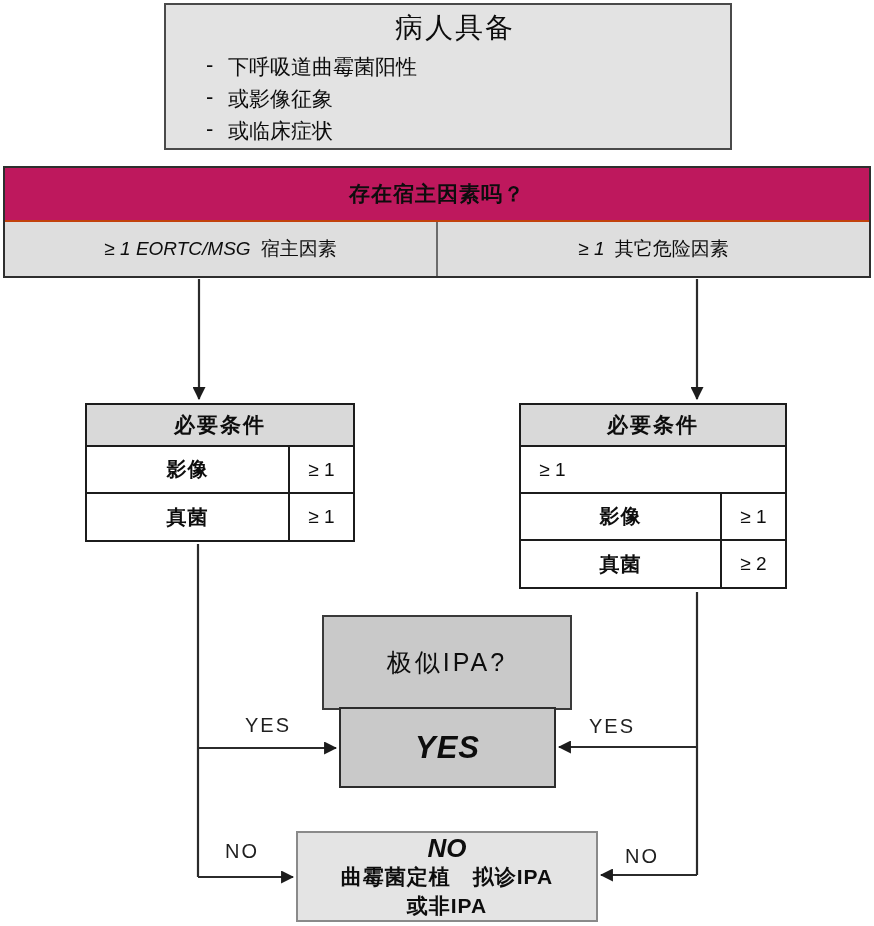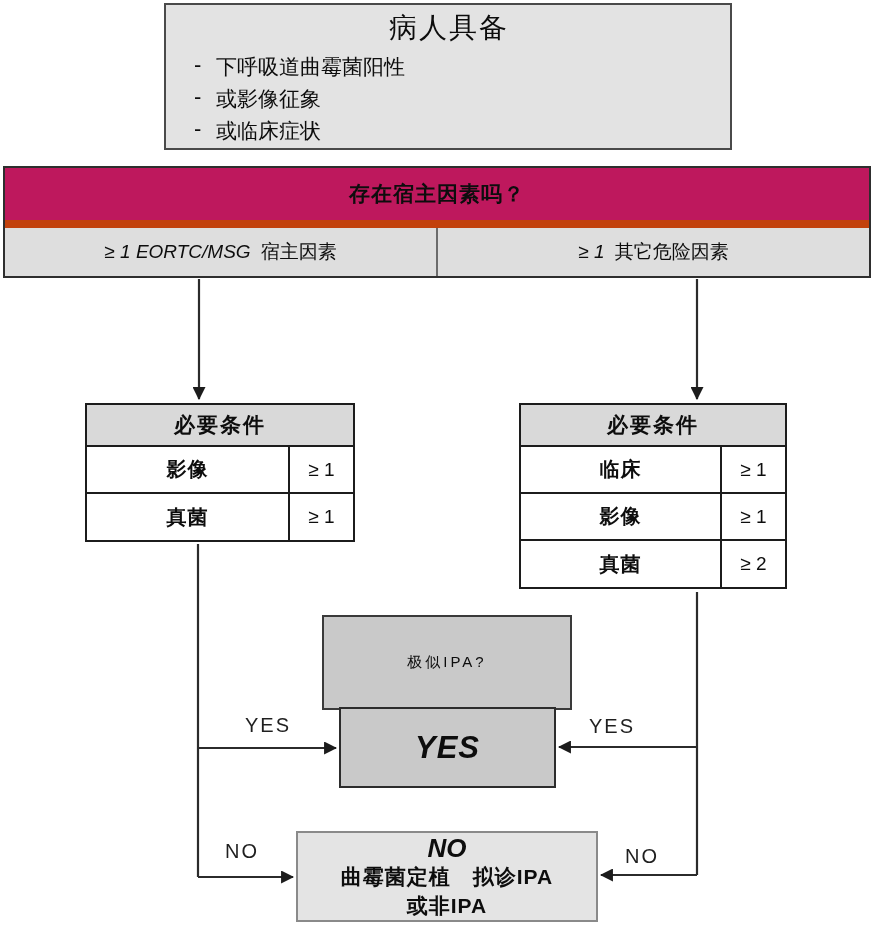--- a/index.html
+++ b/index.html
@@ -10,32 +10,32 @@
     --no_gray:#e4e4e4;
     --line:#2b2b2b;
   }
   *{box-sizing:border-box;margin:0;padding:0;}
   html,body{background:#ffffff;}
   body{font-family:"Liberation Sans","DejaVu Sans",sans-serif;color:#0d0d0d;}
   .canvas{position:relative;width:874px;height:926px;background:#ffffff;overflow:hidden;}
 
   
   .patient-box{position:absolute;left:164px;top:3px;width:568px;height:147px;
-    background:var(--box_gray);border:2px solid #4a4a4a;padding:4px 0 0 2px;}
+    background:var(--box_gray);border:2px solid #4a4a4a;padding:4px 0 0 14px;}
   .patient-title{text-align:center;font-size:28px;letter-spacing:2px;}
   .bullets{margin-top:4px;padding-left:26px;}
   .bullet{display:flex;align-items:flex-start;font-size:21px;line-height:32px;}
   .bullet .dash{width:22px;font-size:22px;line-height:28px;}
 
   
   .host-box{position:absolute;left:3px;top:166px;width:868px;height:112px;
     background:#be185d;border:2px solid #2e2e2e;}
   .host-question{height:52px;display:flex;align-items:center;justify-content:center;
     font-size:21px;font-weight:bold;letter-spacing:1px;}
-  .host-cells{display:flex;height:56px;border-top:8px solid #c2410c;}
+  .host-cells{display:flex;height:56px;border-top:2px solid #c2410c;}
   .host-cell{flex:1;background:var(--cell_gray);display:flex;align-items:center;
     justify-content:center;font-size:19px;}
   .host-cell.left{border-right:2px solid #6b6b6b;}
   .host-cell .crit{font-style:italic;margin-right:10px;}
 
   
   .crit-table{position:absolute;background:#ffffff;border:2px solid #1c1c1c;}
   .crit-table.left{left:85px;top:403px;width:270px;}
   .crit-table.right{left:519px;top:403px;width:268px;}
   .crit-header{height:42px;background:var(--header_gray);border-bottom:2px solid #1c1c1c;
@@ -43,21 +43,21 @@
     font-size:21px;letter-spacing:2px;text-align:center;}
   .crit-row{display:flex;height:47px;border-bottom:2px solid #1c1c1c;}
   .crit-row:last-child{border-bottom:none;height:46px;}
   .crit-label{flex:1;display:flex;align-items:center;justify-content:center;
     font-weight:bold;font-size:20px;border-right:2px solid #1c1c1c;letter-spacing:1px;}
   .crit-value{width:63px;display:flex;align-items:center;justify-content:center;font-size:19px;}
 
   
   .likely-box{position:absolute;left:322px;top:615px;width:250px;height:95px;
     background:var(--mid_gray);border:2px solid #3a3a3a;display:flex;align-items:center;
-    justify-content:center;font-size:15px;letter-spacing:3px;}
+    justify-content:center;font-size:25px;letter-spacing:3px;}
   .yes-box{position:absolute;left:339px;top:707px;width:217px;height:81px;
     background:var(--mid_gray);border:2px solid #2c2c2c;display:flex;align-items:center;
     justify-content:center;font-size:31px;font-weight:bold;font-style:italic;letter-spacing:1px;}
   .no-box{position:absolute;left:296px;top:831px;width:302px;height:91px;
     background:var(--no_gray);border:2px solid #8a8a8a;display:flex;flex-direction:column;
     align-items:center;justify-content:center;text-align:center;}
   .no-box .no-title{font-size:26px;font-weight:bold;font-style:italic;line-height:28px;}
   .no-box .no-line{font-size:21px;font-weight:bold;line-height:29px;letter-spacing:1px;}
 
   
@@ -114,21 +114,20 @@
     </div>
     <div class="crit-row">
       <div class="crit-label">真菌</div>
       <div class="crit-value">≥ 1</div>
     </div>
   </div>
 
   <div class="crit-table right">
     <div class="crit-header">必要条件</div>
     <div class="crit-row">
-      <div class="crit-label">临床</div>
       <div class="crit-value">≥ 1</div>
     </div>
     <div class="crit-row">
       <div class="crit-label">影像</div>
       <div class="crit-value">≥ 1</div>
     </div>
     <div class="crit-row">
       <div class="crit-label">真菌</div>
       <div class="crit-value">≥ 2</div>
     </div>

